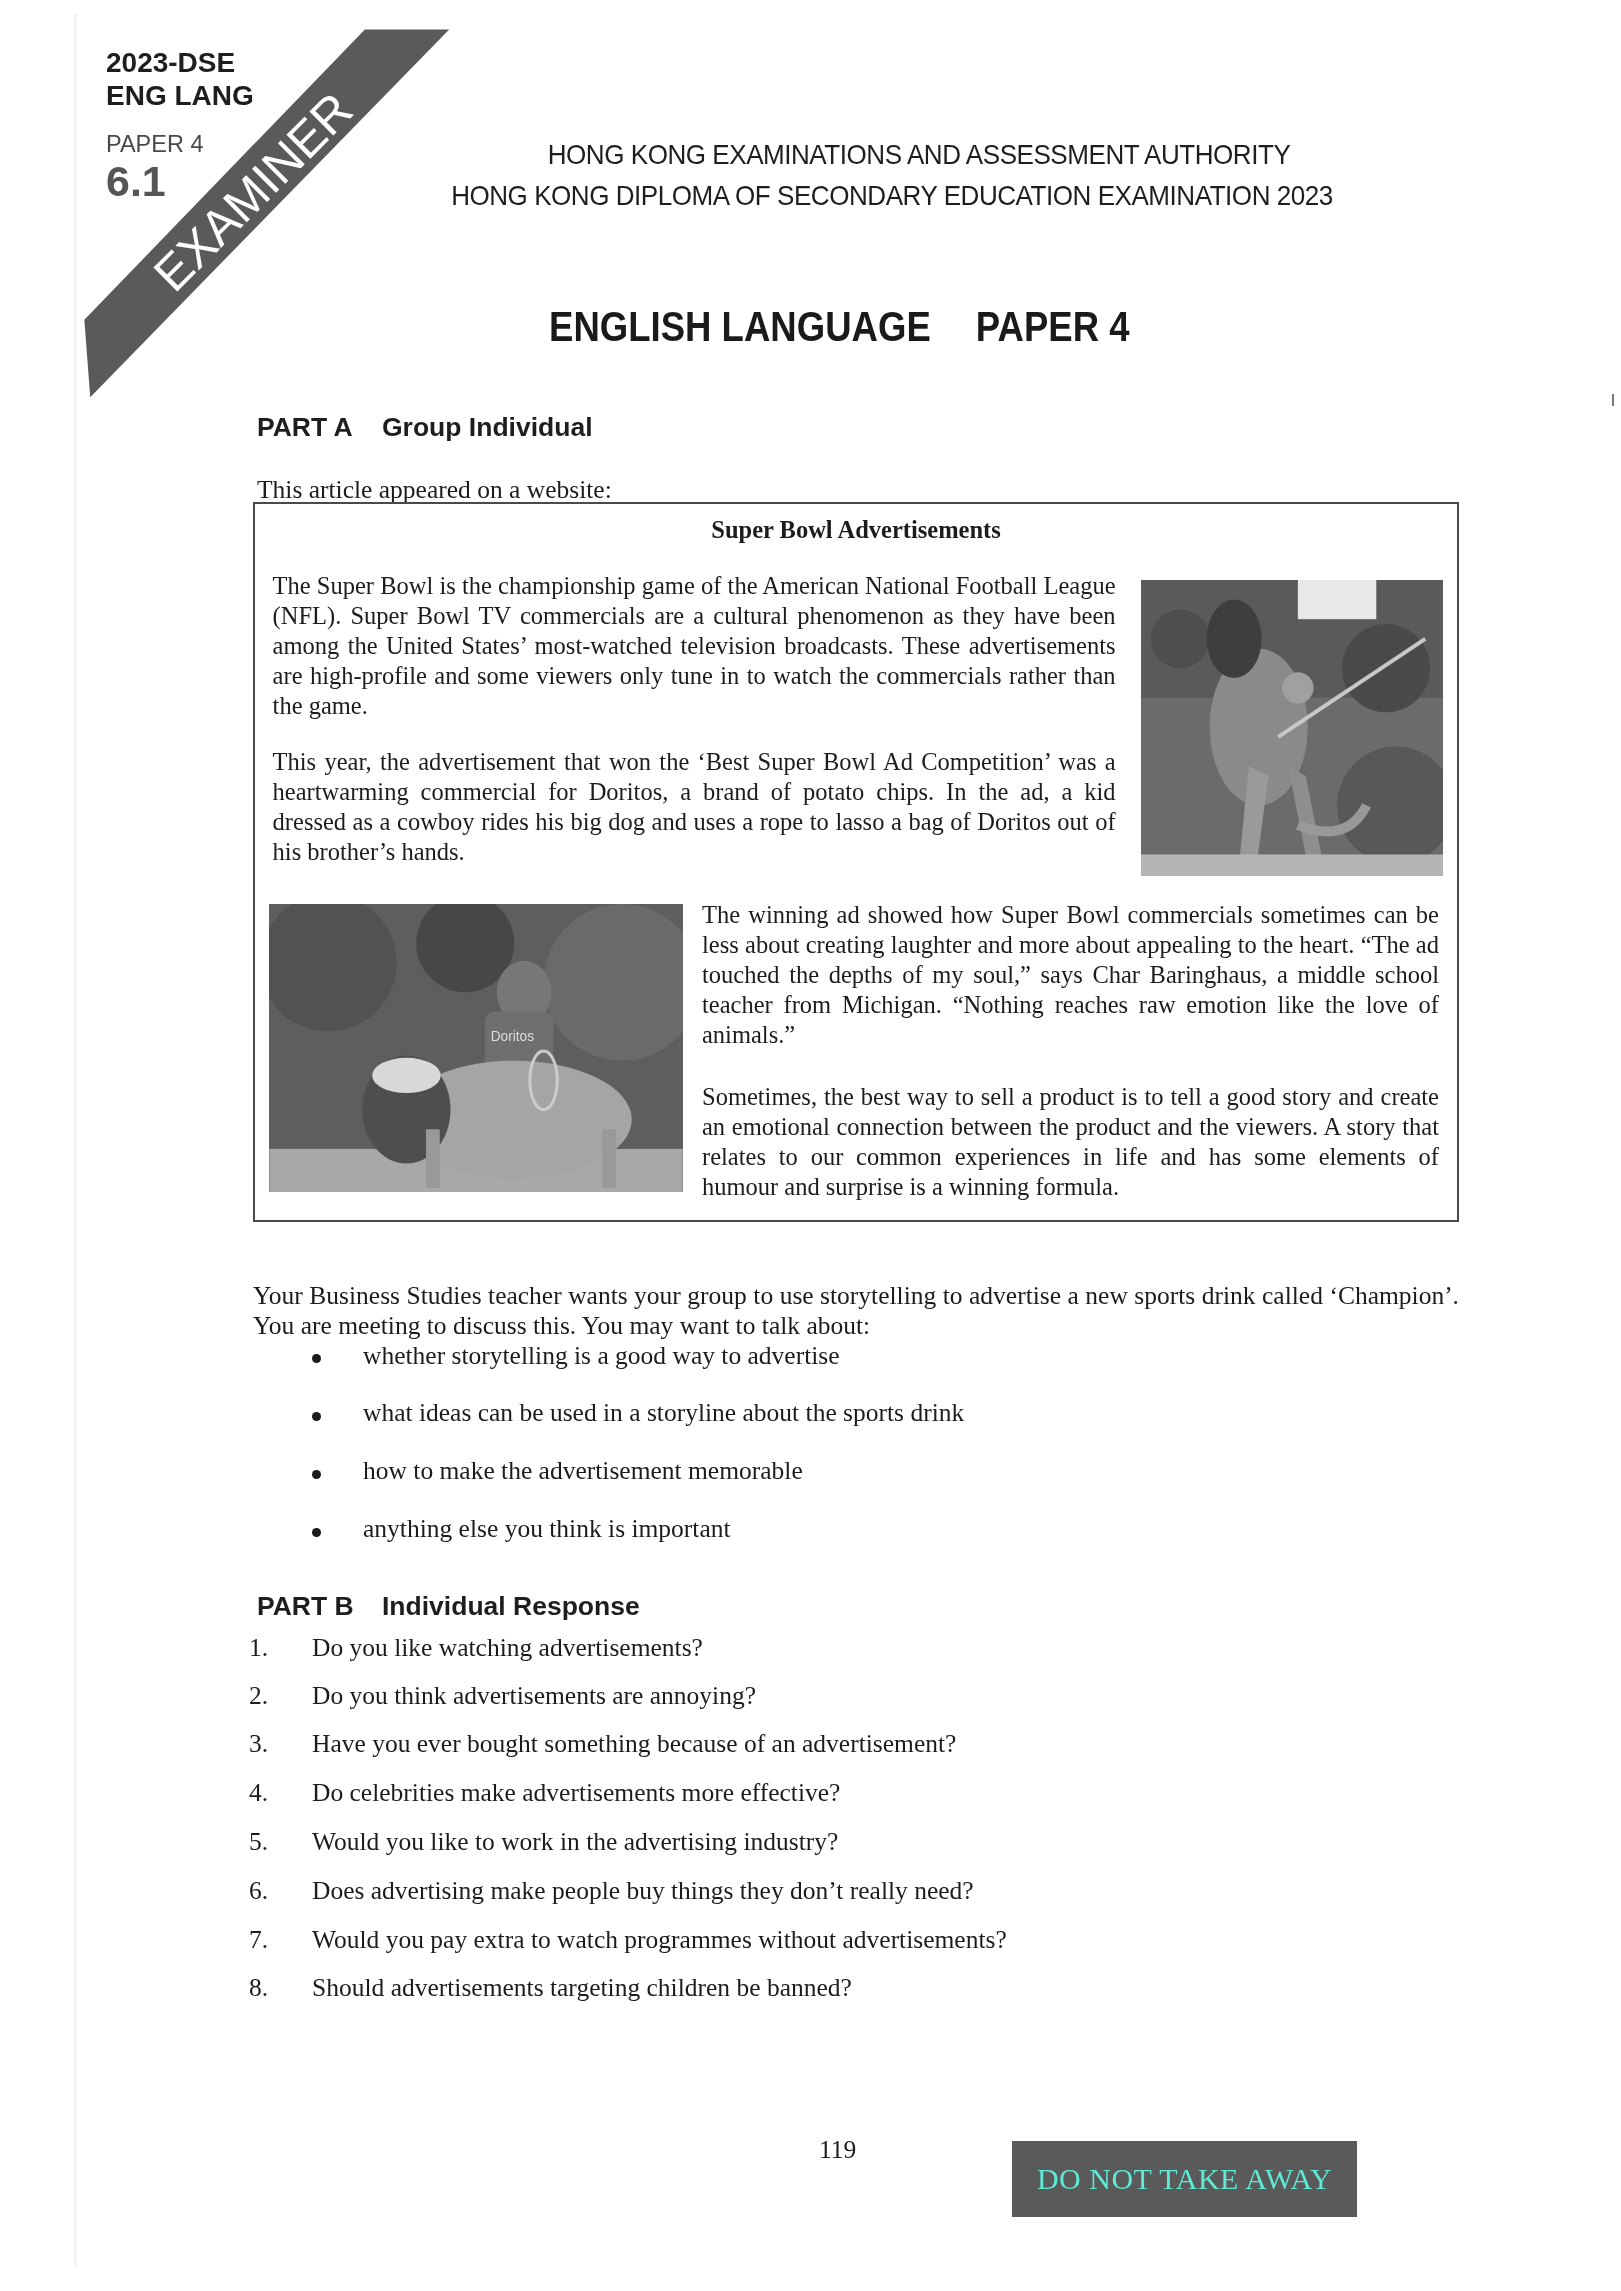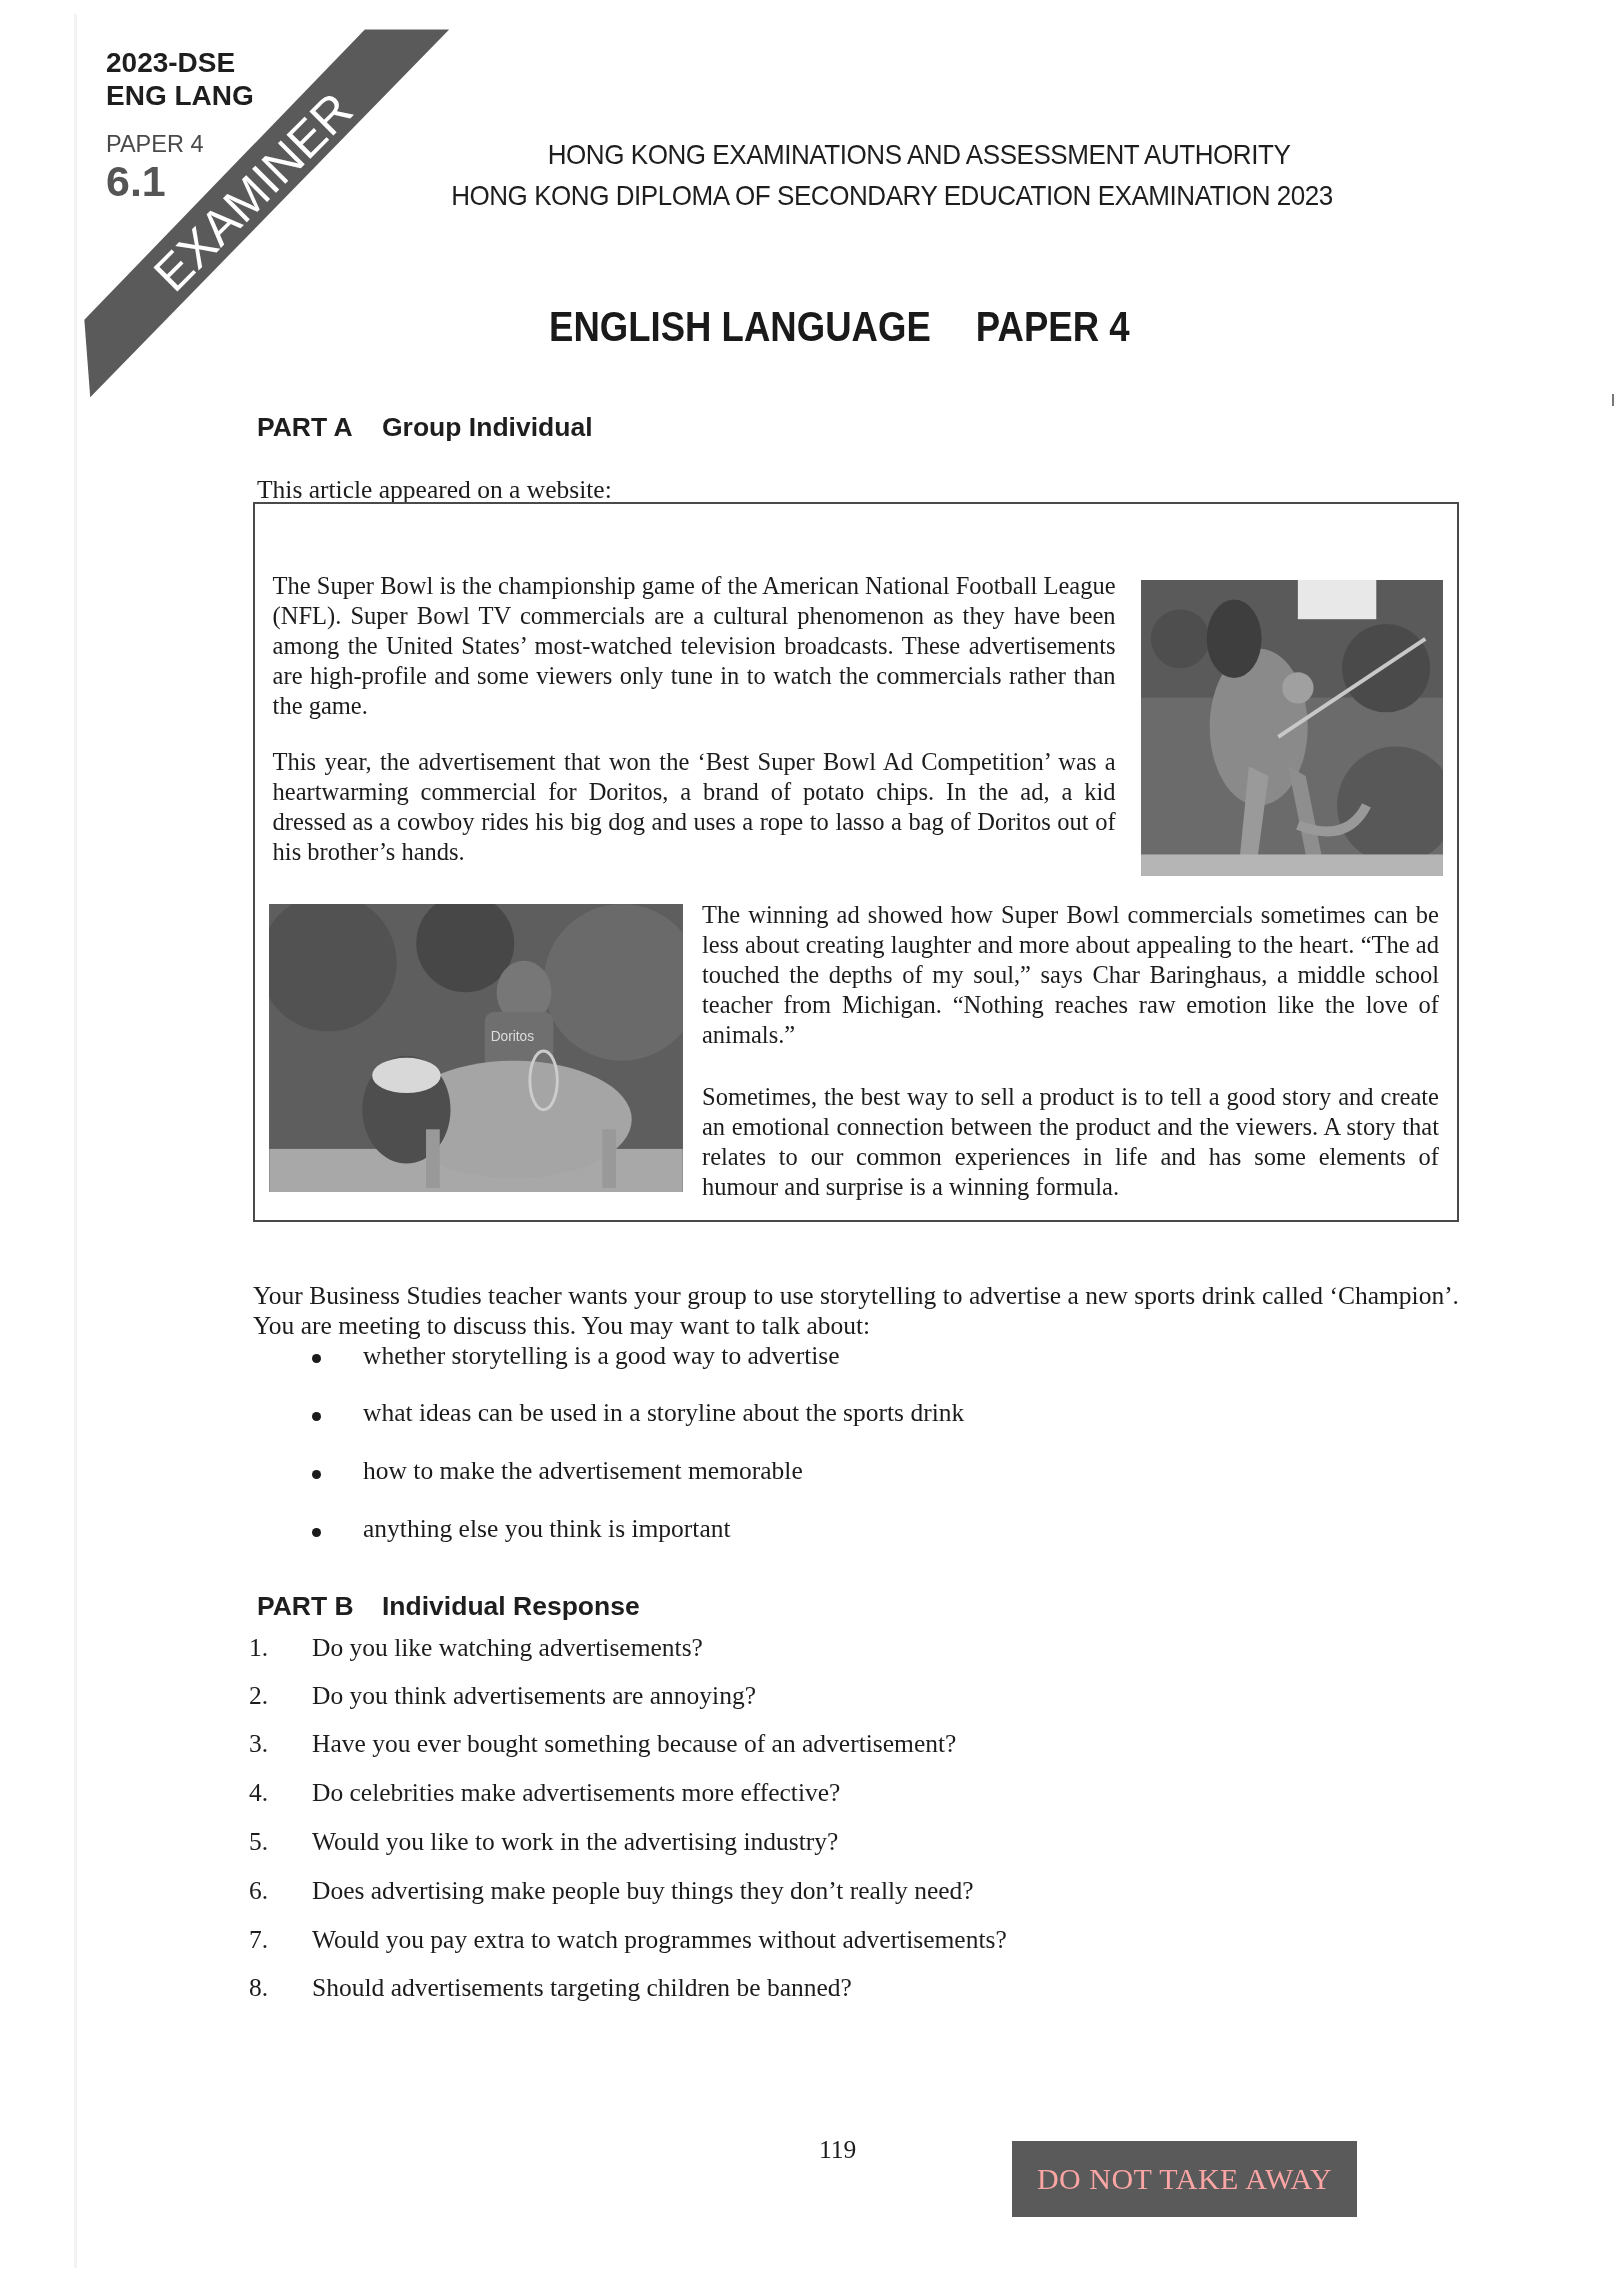--- a/index.html
+++ b/index.html
@@ -80,21 +80,21 @@
     .bullet-txt { position: absolute; left: 51px; top: -7.8px; }
 
     .questions { position: absolute; left: 249px; top: 1633px; }
     .q-row { position: absolute; left: 0; width: 980px; font-size: 25.5px; white-space: nowrap; }
     .q-num { position: absolute; left: 0; }
     .q-txt { position: absolute; left: 63px; }
 
     .page-number { position: absolute; left: 819px; top: 2135px; font-size: 25.5px; }
     .dnta {
       position: absolute; left: 1012px; top: 2141px; width: 345px; height: 76px;
-      background: #5a5a5a; color: #fca5a5; text-align: center; line-height: 76px;
+      background: #5a5a5a; color: #5eead4; text-align: center; line-height: 76px;
       font-size: 30px; letter-spacing: 0.5px;
     }
     .edge-mark { position: absolute; left: 1612px; top: 394px; width: 2px; height: 11.8px; background: #777; }
     .left-shadow { position: absolute; left: 74px; top: 13.7px; width: 2.9px; height: 2254px; background: #f3f3f3; }
   </style>
 </head>
 <body>
 
 <div class="left-shadow"></div>
 <div class="edge-mark"></div>
@@ -114,20 +114,21 @@
 <div class="paper-title">
   <span>ENGLISH LANGUAGE</span><span class="gap"></span><span>PAPER 4</span>
 </div>
 
 <div class="part-heading part-a-heading">
   <span class="lbl">PART A</span><span>Group Individual</span>
 </div>
 <div class="intro-line">This article appeared on a website:</div>
 
 <div class="article-box">
+  <div class="article-title">Super Bowl Advertisements</div>
   <div class="para para-1">The Super Bowl is the championship game of the American National Football League (NFL). Super Bowl TV commercials are a cultural phenomenon as they have been among the United States’ most-watched television broadcasts. These advertisements are high-profile and some viewers only tune in to watch the commercials rather than the game.</div>
   <div class="para para-2">This year, the advertisement that won the ‘Best Super Bowl Ad Competition’ was a heartwarming commercial for Doritos, a brand of potato chips. In the ad, a kid dressed as a cowboy rides his big dog and uses a rope to lasso a bag of Doritos out of his brother’s hands.</div>
 
   <div class="photo photo-1">
     <svg width="302" height="296" viewBox="0 0 308 302">
       <rect width="308" height="302" fill="#6b6b6b"></rect>
       <rect x="0" y="0" width="308" height="120" fill="#5a5a5a"></rect>
       <rect x="160" y="0" width="80" height="40" fill="#e8e8e8"></rect>
       <circle cx="40" cy="60" r="30" fill="#4e4e4e"></circle>
       <circle cx="250" cy="90" r="45" fill="#4a4a4a"></circle>

